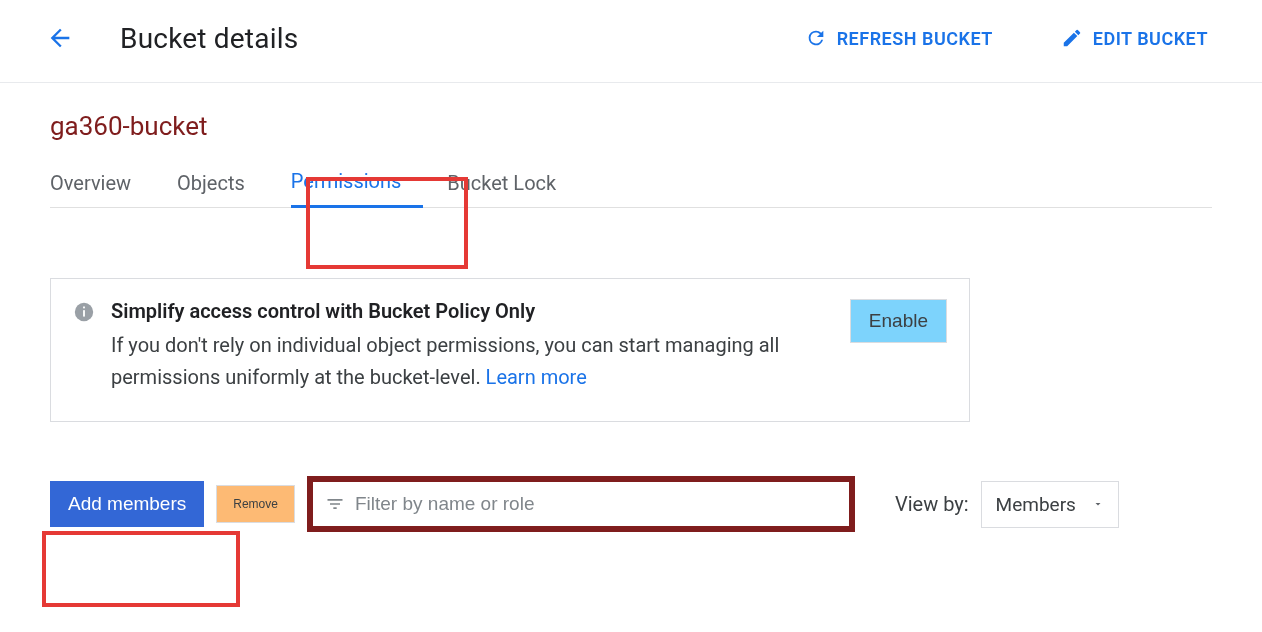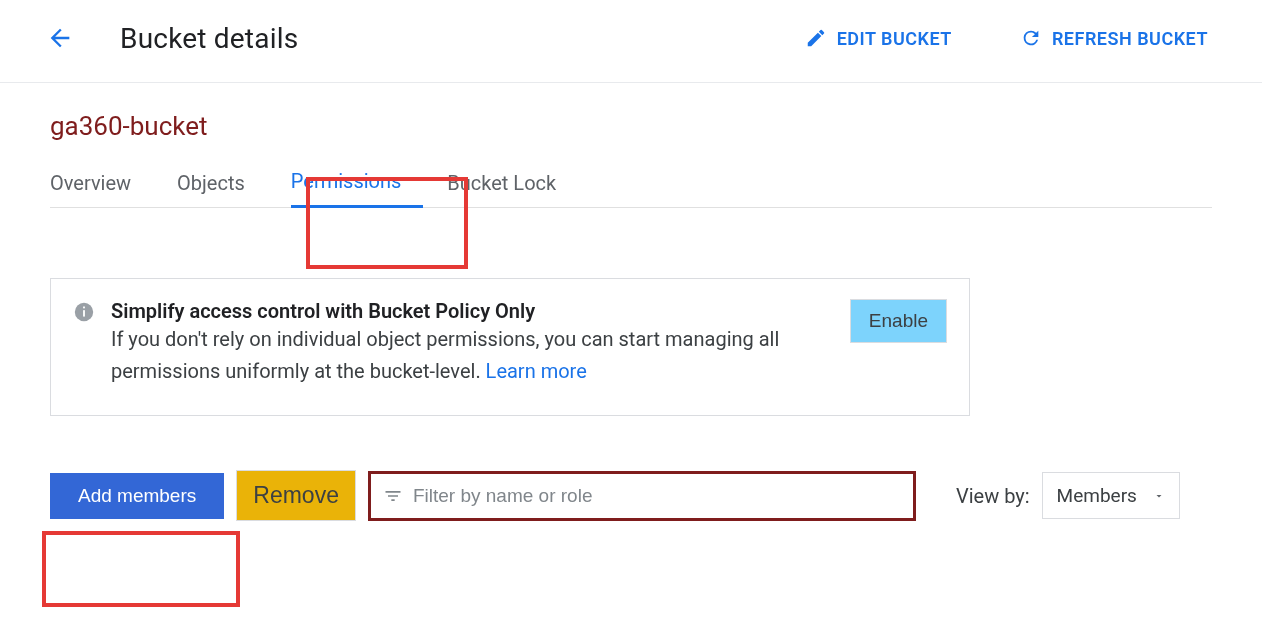--- a/index.html
+++ b/index.html
@@ -94,20 +94,21 @@
     width: 24px;
     height: 24px;
     flex-shrink: 0;
     margin-top: 2px;
   }
   .info-text { flex: 1; }
   .info-title {
     font-size: 20px;
     font-weight: 600;
     color: #202124;
+    margin-bottom: 6px;
   }
   .info-body {
     font-size: 20px;
     line-height: 1.6;
     color: #3c4043;
   }
   .info-link {
     color: #1a73e8;
     cursor: pointer;
   }
@@ -125,36 +126,36 @@
     margin-top: 54px;
     display: flex;
     align-items: center;
     gap: 12px;
   }
   .add-btn {
     background: #3367d6;
     color: #fff;
     border: none;
     font-size: 19px;
-    padding: 12px 28px;
+    padding: 12px 18px;
     cursor: pointer;
     font-weight: 500;
   }
   .remove-btn {
-    background: #eab308;
-    border: 1px solid #dadce0;
-    font-size: 23px;
+    background: #fdba74;
+    border: 1px solid #dadce0;
+    font-size: 12px;
     padding: 11px 16px;
     color: #3c4043;
     cursor: pointer;
   }
   .filter-box {
     flex: 1;
     max-width: 548px;
-    border: 3px solid #7f1d1d;
+    border: 6px solid #7f1d1d;
     display: flex;
     align-items: center;
     padding: 11px 12px;
     gap: 10px;
   }
   .filter-input {
     border: none;
     outline: none;
     font-size: 19px;
     color: #3c4043;
@@ -182,29 +183,29 @@
 
 <div class="header">
   <div class="back-btn">
     <svg width="28" height="28" viewBox="0 0 24 24">
         <path fill="#1a73e8" d="M20 11H7.83l5.59-5.59L12 4l-8 8 8 8 1.41-1.41L7.83 13H20v-2z"></path>
       </svg>
   </div>
   <div class="page-title">Bucket details</div>
   <div class="header-action">
     <svg width="22" height="22" viewBox="0 0 24 24">
+        <path fill="#1a73e8" d="M17.65 6.35A7.95 7.95 0 0 0 12 4a8 8 0 1 0 7.73 10h-2.08A6 6 0 1 1 12 6c1.66 0 3.14.69 4.22 1.78L13 11h7V4l-2.35 2.35z"></path>
+      </svg>
+    <span>REFRESH BUCKET</span>
+  </div>
+  <div class="header-action">
+    <svg width="22" height="22" viewBox="0 0 24 24">
         <path fill="#1a73e8" d="M3 17.25V21h3.75L17.81 9.94l-3.75-3.75L3 17.25zM20.71 7.04a1 1 0 0 0 0-1.41l-2.34-2.34a1 1 0 0 0-1.41 0l-1.83 1.83 3.75 3.75 1.83-1.83z"></path>
       </svg>
     <span>EDIT BUCKET</span>
-  </div>
-  <div class="header-action">
-    <svg width="22" height="22" viewBox="0 0 24 24">
-        <path fill="#1a73e8" d="M17.65 6.35A7.95 7.95 0 0 0 12 4a8 8 0 1 0 7.73 10h-2.08A6 6 0 1 1 12 6c1.66 0 3.14.69 4.22 1.78L13 11h7V4l-2.35 2.35z"></path>
-      </svg>
-    <span>REFRESH BUCKET</span>
   </div>
 </div>
 
 <div class="content">
   <div class="bucket-name">ga360-bucket</div>
 
   <div class="tabs">
     <div class="tab">Overview</div>
     <div class="tab">Objects</div>
     <div class="tab active">Permissions</div>

